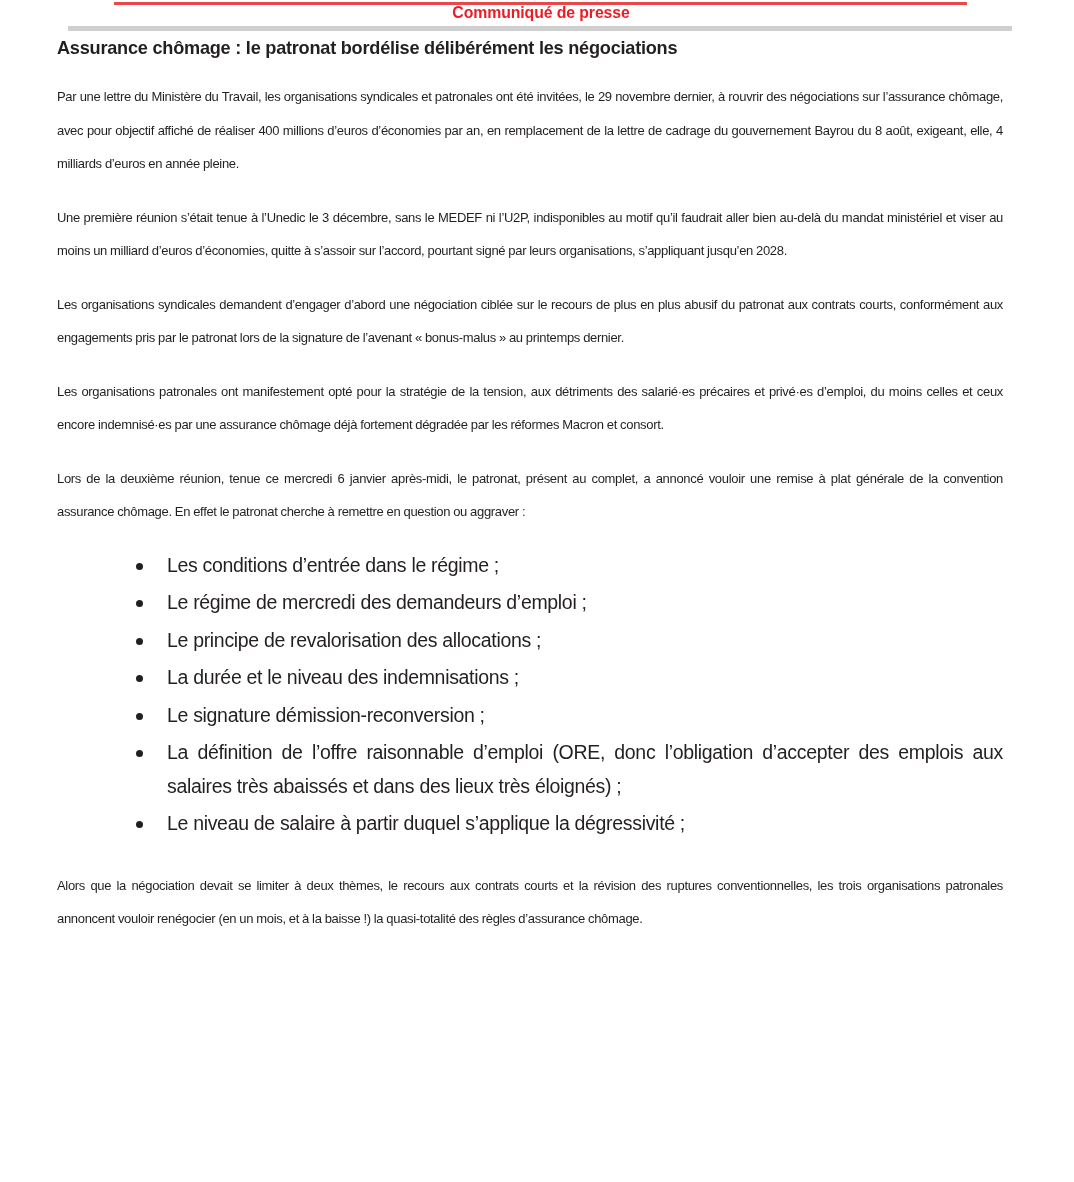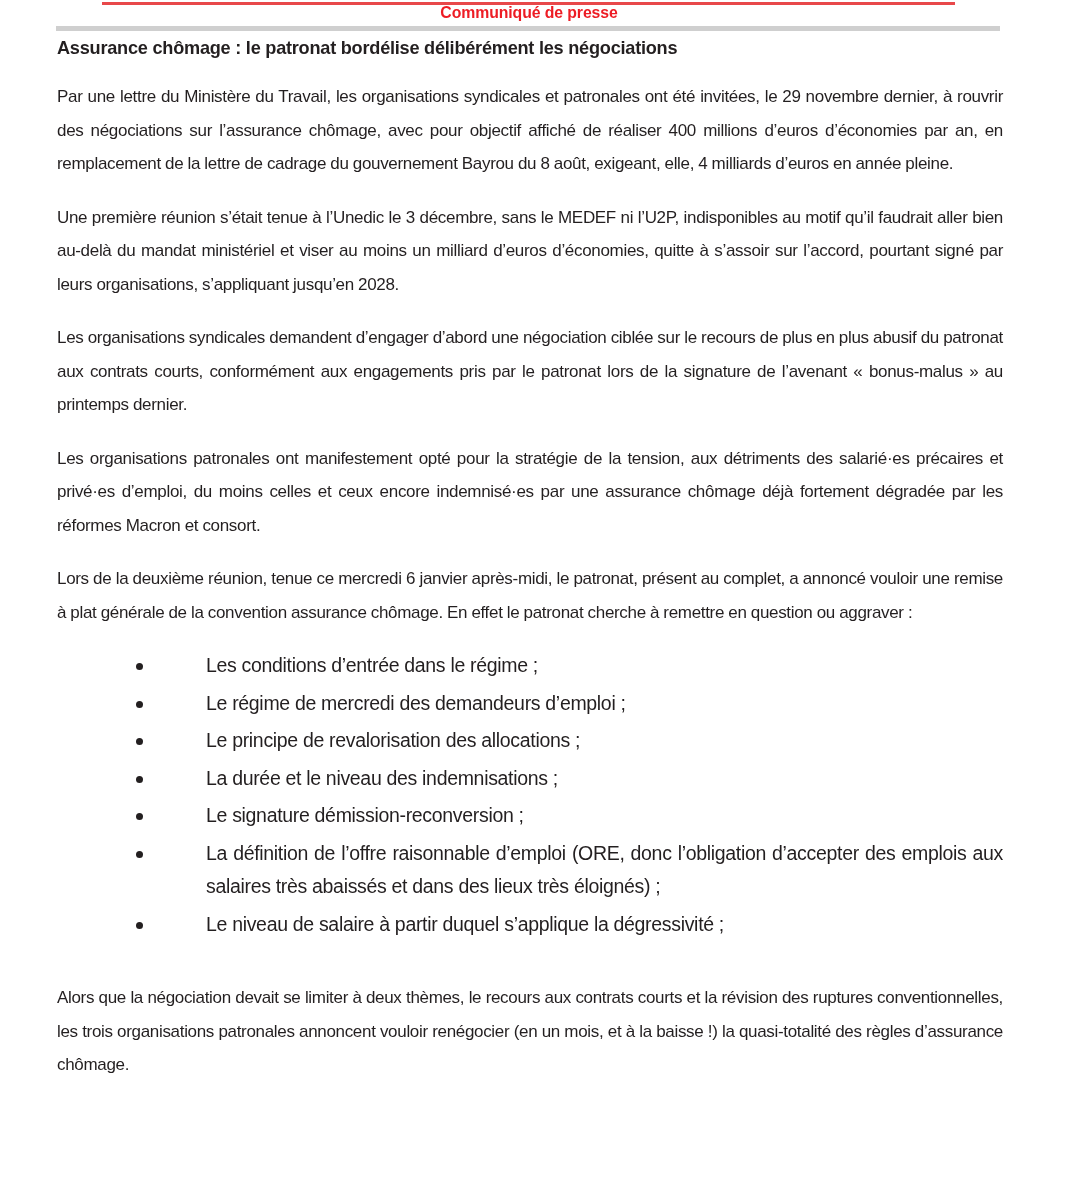--- a/index.html
+++ b/index.html
@@ -22,20 +22,21 @@
     position: relative;
     width: 1074px;
     height: 1182px;
     box-sizing: border-box;
   }
 
   
   .masthead {
     position: relative;
     height: 34px;
+    margin-left: 12px;
   }
 
   .masthead-rule {
     position: absolute;
     left: 102px;
     top: 2px;
     width: 853px;
     height: 3px;
     background: #e8484a;
   }
@@ -77,22 +78,22 @@
     font-weight: bold;
     line-height: 24px;
     letter-spacing: -0.25px;
     margin: 0 0 20px 0;
     transform: scaleX(0.955);
     transform-origin: 0 50%;
     white-space: nowrap;
   }
 
   p.para {
-    margin: 12px 0 20px 0;
-    font-size: 17px;
+    margin: 0 0 20px 0;
+    font-size: 13px;
     line-height: 33.5px;
     text-align: justify;
     text-justify: inter-word;
     letter-spacing: -0.32px;
     word-spacing: -0.2px;
     hyphens: none;
   }
 
   p.para b {
     font-weight: normal;
@@ -125,21 +126,20 @@
     left: 79px;
     top: 14px;
     width: 7px;
     height: 7px;
     border-radius: 50%;
     background: #231f20;
   }
 
   ul.bullets > li .li-text {
     display: block;
-    margin-left: 39px;
   }
 
   
   ul.bullets > li.single .li-text {
     text-align: left;
   }
 
   .spacer-after-list {
     height: 12px;
   }

